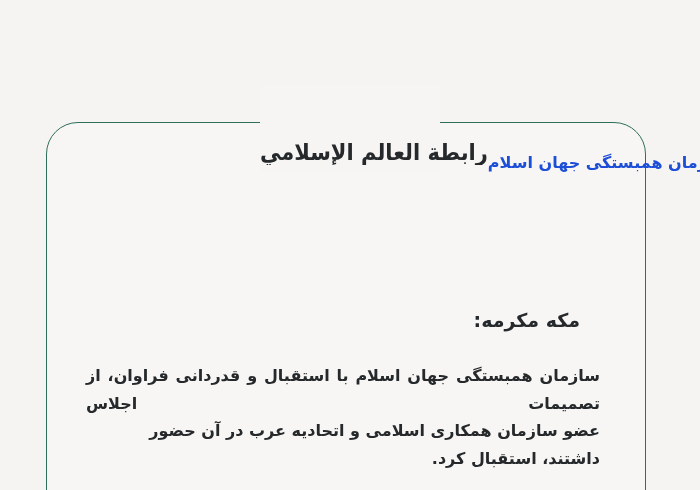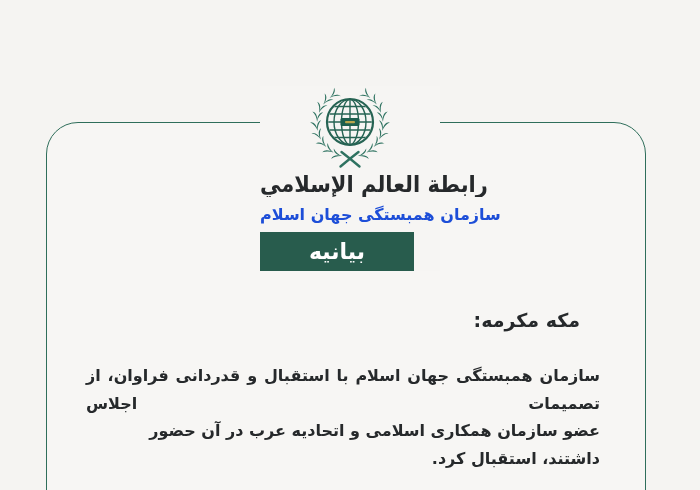--- a/index.html
+++ b/index.html
@@ -9,21 +9,21 @@
     font-family:"DejaVu Sans",sans-serif;
   }
   .card{
     position:absolute;left:46px;top:122px;width:600px;height:420px;
     border:1.5px solid #2f6e5b;border-radius:32px;
     background:#f7f6f4;box-sizing:border-box;
   }
   .header{
     position:absolute;top:86px;left:50%;transform:translateX(-50%);
     width:180px;background:#f6f5f3;z-index:2;
-    display:flex;flex-direction:column;align-items:flex-start;
+    display:flex;align-items:flex-end;
     text-align:center;
   }
   .emblem{display:block;margin:0 auto;}
   .calligraphy{
     margin-top:-8px;line-height:40px;font-size:21px;font-weight:700;
     color:#26292b;white-space:nowrap;direction:rtl;
     transform:scaleY(1.08);
   }
   .org-name{
     margin-top:1px;font-size:16px;font-weight:600;color:#1d4ed8;

